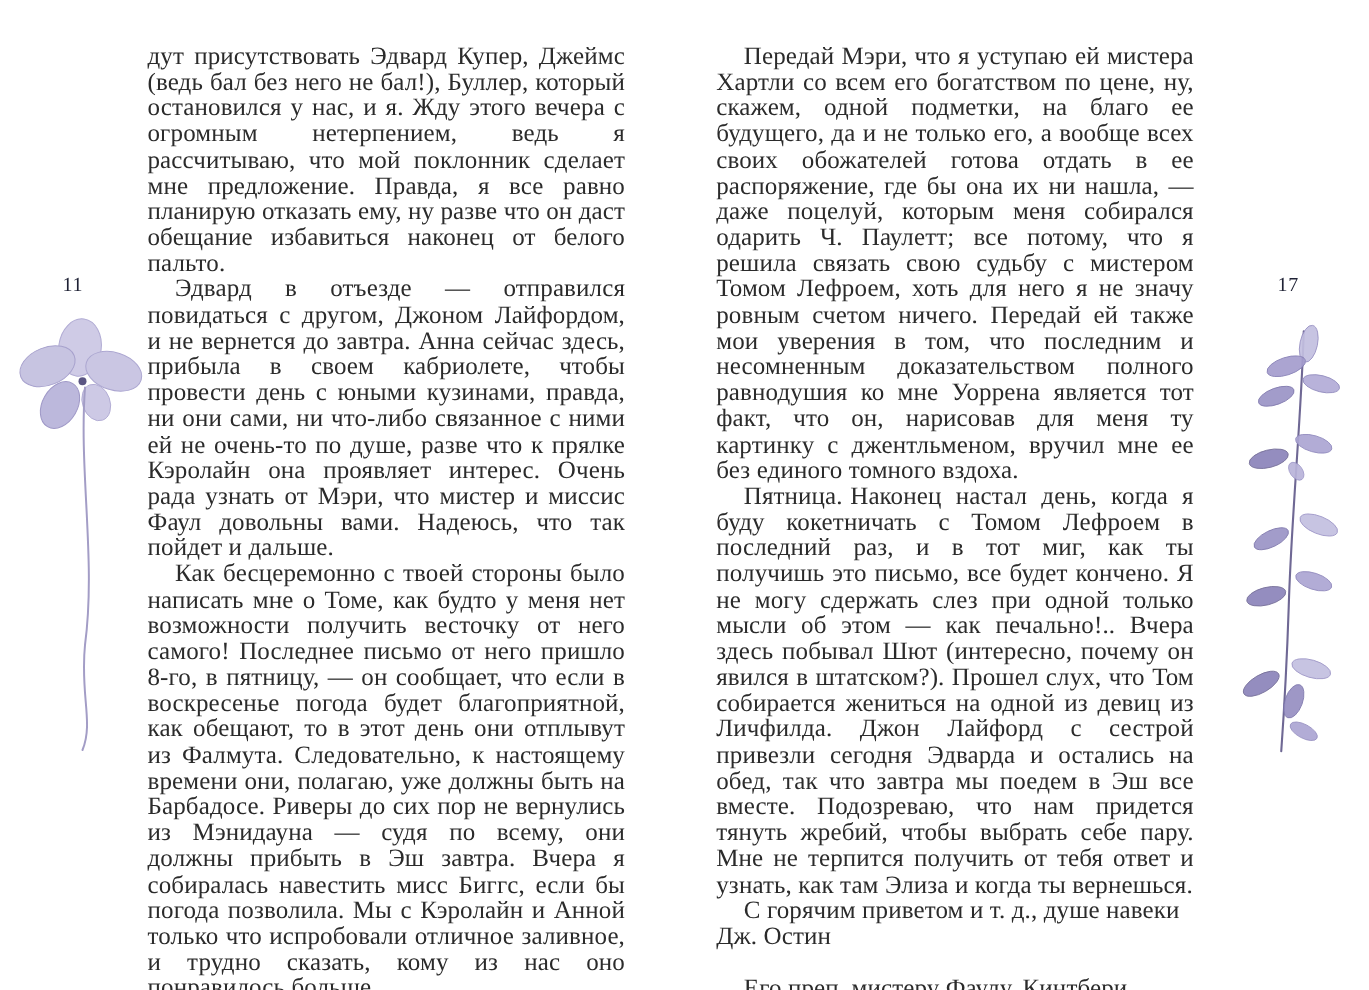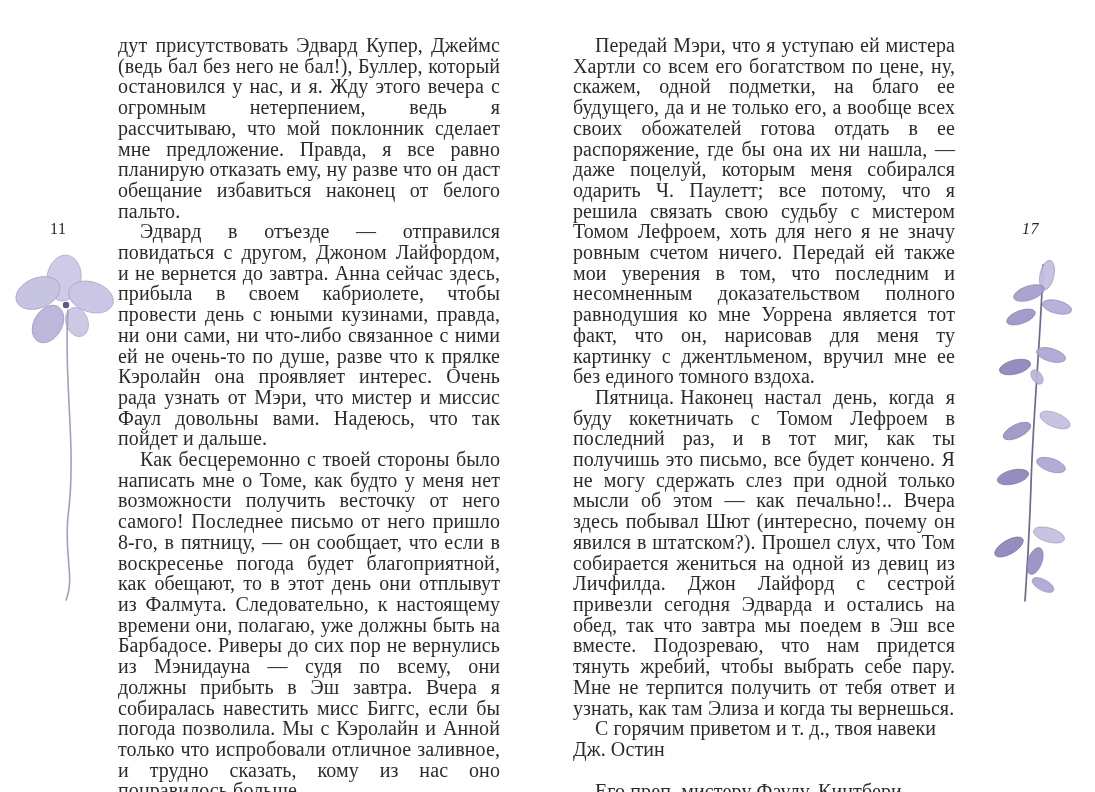--- a/index.html
+++ b/index.html
@@ -41,21 +41,21 @@
   }
   .page-number {
     position: absolute;
     top: 220px;
     font-size: 16px;
     letter-spacing: 0.6px;
     color: #1f2235;
     font-variant-numeric: oldstyle-nums;
   }
   .page-number.left  { left: 50px; }
-  .page-number.right { left: 1022px; font-style: italic; }
+  .page-number.right { left: 1022px; }
   .illustration { position: absolute; pointer-events: none; }
   .flower-illu { left: 14px;  top: 248px; }
   .branch-illu { left: 985px; top: 255px; }
 </style>
 </head>
 <body>
 
 <div class="page-number left">11</div>
 <div class="page-number right">17</div>
 
@@ -94,16 +94,16 @@
 
 <div class="page-column col-left">
   <p class="no-indent">дут присутствовать Эдвард Купер, Джеймс (ведь бал без него не бал!), Буллер, который остановился у нас, и я. Жду этого вечера с огромным нетерпением, ведь я рассчитываю, что мой поклонник сделает мне предложение. Правда, я все равно планирую отказать ему, ну разве что он даст обещание избавиться наконец от белого пальто.</p>
   <p>Эдвард в отъезде — отправился повидаться с другом, Джоном Лайфордом, и не вернется до завтра. Анна сейчас здесь, прибыла в своем кабриолете, чтобы провести день с юными кузинами, правда, ни они сами, ни что-либо связанное с ними ей не очень-то по душе, разве что к прялке Кэролайн она проявляет интерес. Очень рада узнать от Мэри, что мистер и миссис Фаул довольны вами. Надеюсь, что так пойдет и дальше.</p>
   <p>Как бесцеремонно с твоей стороны было написать мне о Томе, как будто у меня нет возможности получить весточку от него самого! Последнее письмо от него пришло 8-го, в пятницу, — он сообщает, что если в воскресенье погода будет благоприятной, как обещают, то в этот день они отплывут из Фалмута. Следовательно, к настоящему времени они, полагаю, уже должны быть на Барбадосе. Риверы до сих пор не вернулись из Мэнидауна — судя по всему, они должны прибыть в Эш завтра. Вчера я собиралась навестить мисс Биггс, если бы погода позволила. Мы с Кэролайн и Анной только что испробовали отличное заливное, и трудно сказать, кому из нас оно понравилось больше.</p>
 </div>
 
 <div class="page-column col-right">
   <p>Передай Мэри, что я уступаю ей мистера Хартли со всем его богатством по цене, ну, скажем, одной подметки, на благо ее будущего, да и не только его, а вообще всех своих обожателей готова отдать в ее распоряжение, где бы она их ни нашла, — даже поцелуй, которым меня собирался одарить Ч. Паулетт; все потому, что я решила связать свою судьбу с мистером Томом Лефроем, хоть для него я не значу ровным счетом ничего. Передай ей также мои уверения в том, что последним и несомненным доказательством полного равнодушия ко мне Уоррена является тот факт, что он, нарисовав для меня ту картинку с джентльменом, вручил мне ее без единого томного вздоха.</p>
   <p><span class="lead-italic">Пятница.</span><span>Наконец настал день, когда я буду кокетничать с Томом Лефроем в последний раз, и в тот миг, как ты получишь это письмо, все будет кончено. Я не могу сдержать слез при одной только мысли об этом — как печально!.. Вчера здесь побывал Шют (интересно, почему он явился в штатском?). Прошел слух, что Том собирается жениться на одной из девиц из Личфилда. Джон Лайфорд с сестрой привезли сегодня Эдварда и остались на обед, так что завтра мы поедем в Эш все вместе. Подозреваю, что нам придется тянуть жребий, чтобы выбрать себе пару. Мне не терпится получить от тебя ответ и узнать, как там Элиза и когда ты вернешься.</span></p>
-  <p>С горячим приветом и т. д., твоя навеки</p>
+  <p>С горячим приветом и т. д., душе навеки</p>
   <p class="signature-line">Дж. Остин</p>
   <p class="recipient-address">Его преп. мистеру Фаулу, Кинтбери, Ньюбери — для мисс Остин</p>
 </div>
 
 </body></html>

